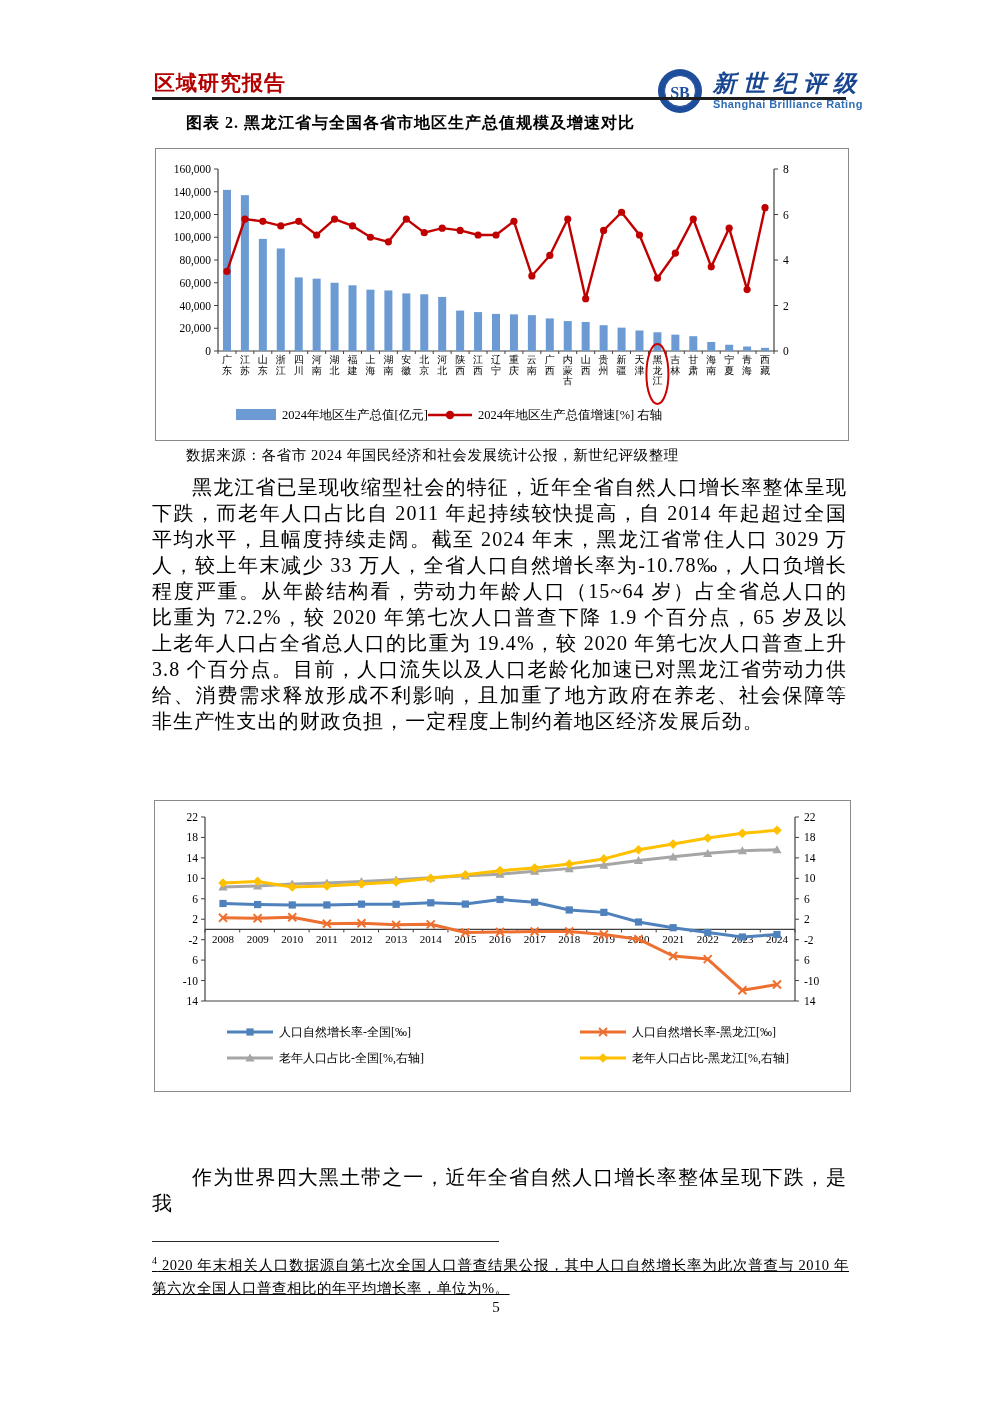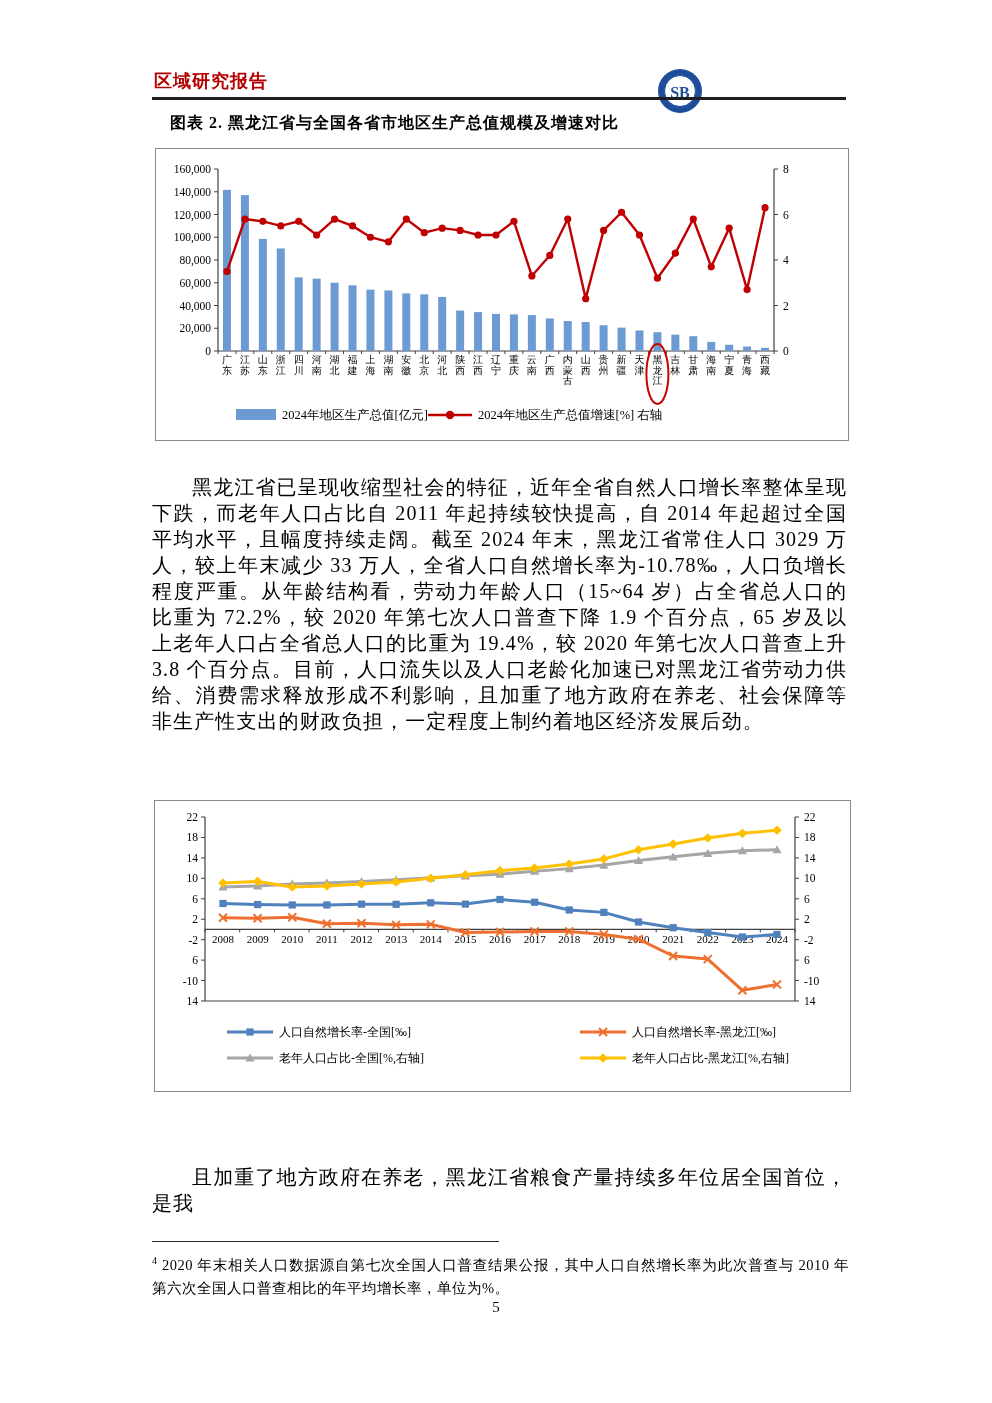--- a/index.html
+++ b/index.html
@@ -1,61 +1,65 @@
 <!DOCTYPE html>
 <html><head>
 <meta charset="utf-8">
 <style>
   html,body{margin:0;padding:0;background:#fff;}
   .page{position:relative;width:992px;height:1403px;background:#ffffff;overflow:hidden;
         font-family:"Liberation Serif",serif;color:#000;}
   .report-type{position:absolute;left:154px;top:69px;font-family:"Liberation Sans",sans-serif;
-        font-weight:bold;font-size:18px;color:#B40000;letter-spacing:1px;}
+        font-weight:bold;font-size:21px;color:#B40000;letter-spacing:1px;}
   .logo{position:absolute;left:656px;top:30px;display:flex;align-items:center;gap:9px;margin-top:37px;}
   .logo-text{display:flex;flex-direction:column;line-height:1.15;}
   .logo-cn{font-size:23px;font-weight:bold;font-style:italic;color:#17458F;letter-spacing:7px;
         font-family:"Liberation Serif",serif;white-space:nowrap;}
   .logo-en{font-size:11px;font-weight:bold;color:#2F6DB5;font-family:"Liberation Sans",sans-serif;
         letter-spacing:0.4px;}
   .header-divider{position:absolute;left:152px;top:97px;width:694px;height:3px;background:#1e1e1e;}
   .fig-title{position:absolute;font-weight:bold;font-size:16px;letter-spacing:1px;}
   .fig-title sup{font-size:10px;}
-  #fig2-title{left:170px;top:113px;}
+  #fig2-title{left:186px;top:113px;}
   #fig3-title{left:186px;top:810px;}
   .chart-box{position:absolute;border:1px solid #8a8a8a;background:#fff;}
   #chart2-box{left:155px;top:148px;width:692px;height:291px;}
   #chart3-box{left:154px;top:800px;width:695px;height:290px;}
   .source{position:absolute;font-size:14.5px;letter-spacing:0.6px;}
   #source2{left:186px;top:446px;}
   #source3{left:186px;top:1136px;}
   .para{position:absolute;left:152px;width:695px;font-size:20px;line-height:26px;
         text-align:justify;text-indent:2em;letter-spacing:1.1px;}
   #para1{top:474px;}
   #para2{top:1164px;}
   .footnote-divider{position:absolute;left:152px;top:1241px;width:347px;height:1px;background:#2a2a2a;}
   .footnote{position:absolute;left:152px;top:1249px;width:697px;font-size:14.5px;line-height:23.5px;
-        text-align:justify;letter-spacing:0.5px;}
+        text-align:justify;letter-spacing:0.5px;text-decoration:underline;}
   .footnote sup{font-size:10px;}
   .page-num{position:absolute;left:0;top:1299px;width:992px;text-align:center;font-size:15px;}
   svg text{font-family:"Liberation Serif",serif;}
 </style>
 </head>
 <body>
 
 <div class="page">
 
   <div class="report-type">区域研究报告</div>
 
   <div class="logo">
     <svg width="48" height="48" viewBox="0 0 48 48">
       <circle cx="24" cy="24" r="22" fill="#1E4E9B"></circle>
       <circle cx="24" cy="24" r="15.5" fill="#ffffff"></circle>
       <circle cx="24" cy="24" r="15.5" fill="none" stroke="#1E4E9B" stroke-width="1"></circle>
       <text x="24" y="25" text-anchor="middle" dominant-baseline="central" font-size="16" font-weight="bold" fill="#1E4E9B">SB</text>
     </svg>
+    <div class="logo-text">
+      <span class="logo-cn">新世纪评级</span>
+      <span class="logo-en">Shanghai Brilliance Rating</span>
+    </div>
   </div>
 
   <div class="header-divider"></div>
 
   <div class="fig-title" id="fig2-title">图表 2.  黑龙江省与全国各省市地区生产总值规模及增速对比</div>
 
   <div class="chart-box" id="chart2-box">
     <svg id="chart2-svg" width="690" height="289" viewBox="0 0 690 289">
         <g>
           <line x1="58" y1="202" x2="62" y2="202" stroke="#404040" stroke-width="1"></line>
@@ -226,20 +230,21 @@
             <rect x="80" y="260" width="40" height="11" fill="#6B9BD2"></rect>
             <text x="126" y="266" text-anchor="start" dominant-baseline="central" font-size="12.5">2024年地区生产总值[亿元]</text>
             <line x1="272" y1="266" x2="316" y2="266" stroke="#C00000" stroke-width="2.6"></line>
             <circle cx="294" cy="266" r="4.2" fill="#C00000"></circle>
             <text x="322" y="266" text-anchor="start" dominant-baseline="central" font-size="12.5">2024年地区生产总值增速[%] 右轴</text>
           </g>
         </g>
       </svg>
   </div>
 
+  <div class="source" id="source2">数据来源：各省市 2024 年国民经济和社会发展统计公报，新世纪评级整理</div>
 
   <div class="para" id="para1">黑龙江省已呈现收缩型社会的特征，近年全省自然人口增长率整体呈现下跌，而老年人口占比自 2011 年起持续较快提高，自 2014 年起超过全国平均水平，且幅度持续走阔。截至 2024 年末，黑龙江省常住人口 3029 万人，较上年末减少 33 万人，全省人口自然增长率为-10.78‰，人口负增长程度严重。从年龄结构看，劳动力年龄人口（15~64 岁）占全省总人口的比重为 72.2%，较 2020 年第七次人口普查下降 1.9 个百分点，65 岁及以上老年人口占全省总人口的比重为 19.4%，较 2020 年第七次人口普查上升 3.8 个百分点。目前，人口流失以及人口老龄化加速已对黑龙江省劳动力供给、消费需求释放形成不利影响，且加重了地方政府在养老、社会保障等非生产性支出的财政负担，一定程度上制约着地区经济发展后劲。</div>
 
   <div class="fig-title" id="fig3-title"><span>图表 3.  黑龙江省与全国人口自然增长率和老年人口占比对比</span><sup>4</sup></div>
 
   <div class="chart-box" id="chart3-box">
     <svg id="chart3-svg" width="693" height="288" viewBox="0 0 693 288">
         <g>
           <line x1="46" y1="16" x2="50" y2="16" stroke="#404040" stroke-width="1"></line>
           <text x="43" y="16" text-anchor="end" dominant-baseline="central" font-size="11.5">22</text>
@@ -432,20 +437,20 @@
             <text x="124" y="257" text-anchor="start" dominant-baseline="central" font-size="12">老年人口占比-全国[%,右轴]</text>
             <line x1="425" y1="257" x2="471" y2="257" stroke="#FFC000" stroke-width="3"></line>
             <polygon points="448,252.2 452.8,257 448,261.8 443.2,257" fill="#FFC000"></polygon>
             <text x="477" y="257" text-anchor="start" dominant-baseline="central" font-size="12">老年人口占比-黑龙江[%,右轴]</text>
           </g>
         </g>
       </svg>
   </div>
 
 
-  <div class="para" id="para2">且加重了地方政府在养老，黑龙江省粮食产量持续多年位居全国首位，是我</div>
+  <div class="para" id="para2">作为世界四大黑土带之一，近年全省自然人口增长率整体呈现下跌，是我</div>
 
   <div class="footnote-divider"></div>
   <div class="footnote"><sup>4</sup><span> 2020 年末相关人口数据源自第七次全国人口普查结果公报，其中人口自然增长率为此次普查与 2010 年第六次全国人口普查相比的年平均增长率，单位为%。</span></div>
 
   <div class="page-num">5</div>
 
 </div>
 
 </body></html>

